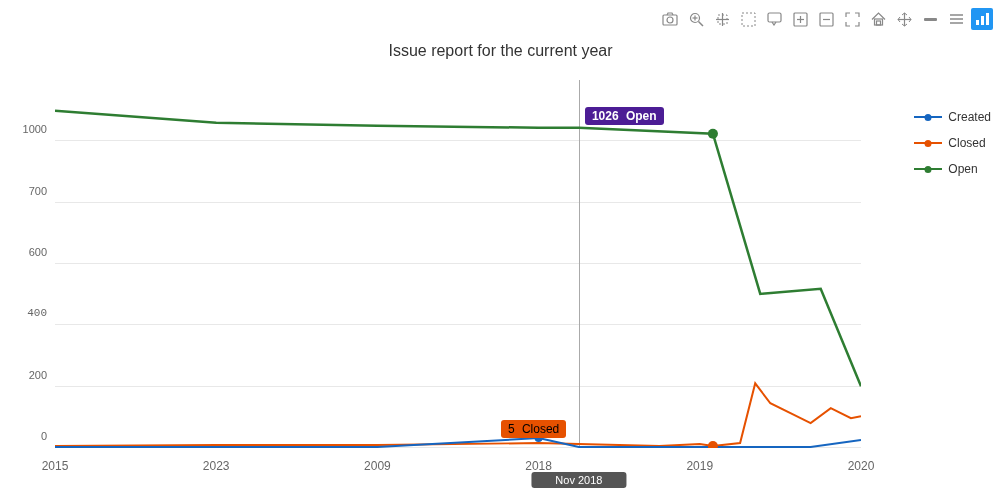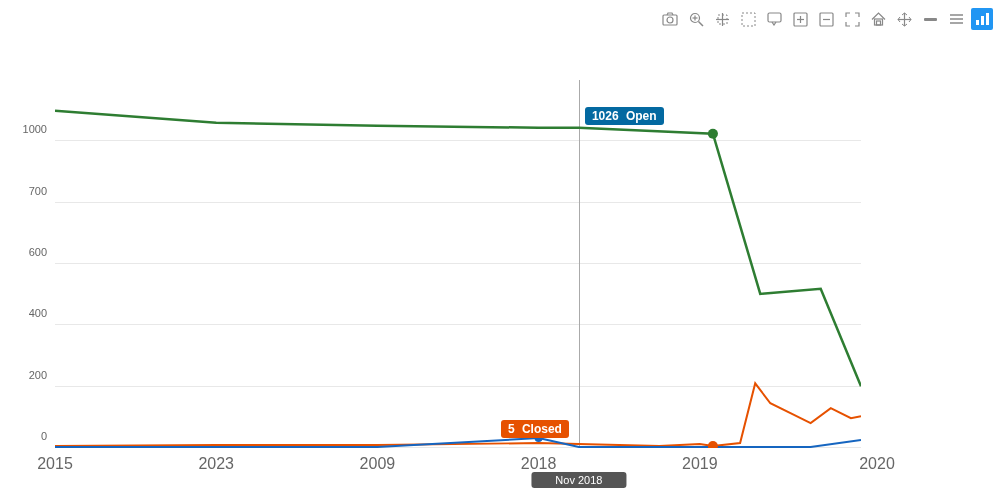--- a/index.html
+++ b/index.html
@@ -67,21 +67,21 @@
     .y-label {
       position: absolute;
       right: calc(100% + 8px);
       font-size: 11px;
       color: #666;
       transform: translateY(-50%);
     }
     .x-label {
       position: absolute;
       bottom: -25px;
-      font-size: 16px;
+      font-size: 12px;
       color: #666;
       transform: translateX(-50%);
     }
     .legend {
       position: absolute;
       top: 110px;
       right: 10px;
       display: flex;
       flex-direction: column;
       gap: 12px;
@@ -110,34 +110,34 @@
     }
     .legend-created .legend-line { background: #1565c0; }
     .legend-created .legend-line::after { background: #1565c0; }
     .legend-closed .legend-line { background: #e65100; }
     .legend-closed .legend-line::after { background: #e65100; }
     .legend-open .legend-line { background: #2e7d32; }
     .legend-open .legend-line::after { background: #2e7d32; }
 
     .tooltip-open {
       position: absolute;
-      background: #0369a1;
+      background: #4c1d95;
       color: #fff;
       padding: 2px 7px;
       font-size: 12px;
       font-weight: bold;
       border-radius: 3px;
     }
     .tooltip-closed {
       position: absolute;
       background: #e65100;
-      color: #ffffff;
+      color: #000000;
       padding: 2px 7px;
       font-size: 12px;
-      font-weight: bold;
+      font-weight: normal;
       border-radius: 3px;
     }
     .tooltip-x {
       position: absolute;
       background: #555;
       color: #fff;
       padding: 2px 24px;
       font-size: 11px;
       border-radius: 3px;
       bottom: -45px;
@@ -243,43 +243,44 @@
     </button>
     <button class="toolbar-btn active" title="bar chart">
       <svg width="15" height="14" viewBox="0 0 15 14" fill="none">
           <rect x="1" y="8" width="3" height="5" fill="white"></rect>
           <rect x="6" y="4" width="3" height="9" fill="white"></rect>
           <rect x="11" y="1" width="3" height="12" fill="white"></rect>
         </svg>
     </button>
   </div>
 
+  <div class="chart-title">Issue report for the current year</div>
 
   <div class="chart-area">
 
     <span class="y-label" style="bottom: 0%;">0</span>
     <span class="y-label" style="bottom: 16.67%;">200</span>
-    <span class="y-label" style="bottom: 33.33%;">400</span>
+    <span class="y-label" style="bottom: 33.33%; font-family: Liberation Mono, monospace;">400</span>
     <span class="y-label" style="bottom: 50%;">600</span>
     <span class="y-label" style="bottom: 66.67%;">700</span>
     <span class="y-label" style="bottom: 83.33%;">1000</span>
 
     <div class="grid-line" style="bottom: 0%;"></div>
     <div class="grid-line" style="bottom: 16.67%;"></div>
     <div class="grid-line" style="bottom: 33.33%;"></div>
     <div class="grid-line" style="bottom: 50%;"></div>
     <div class="grid-line" style="bottom: 66.67%;"></div>
     <div class="grid-line" style="bottom: 83.33%;"></div>
 
     <span class="x-label" style="left: 0%;">2015</span>
     <span class="x-label" style="left: 20%;">2023</span>
     <span class="x-label" style="left: 40%;">2009</span>
     <span class="x-label" style="left: 60%; text-align: right;">2018</span>
     <span class="x-label" style="left: 80%;">2019</span>
-    <span class="x-label" style="left: 100%; margin-left: 16px;">2020</span>
+    <span class="x-label" style="left: 100%;">2020</span>
 
     <div class="vertical-cursor" style="left: 65%;"></div>
 
     <svg width="100%" height="100%" viewBox="0 0 800 370" preserveAspectRatio="none" style="position:absolute;top:0;left:0;right:0;bottom:0;">
 
       <polyline points="0,31 160,43 320,46 480,48 520,48 653,54 700,215 760,210 800,308" fill="none" stroke="#2e7d32" stroke-width="2.5"></polyline>
 
       <polyline points="0,368 160,367 320,367 480,365 520,366 600,368 640,366 653,368 680,365 695,305 710,325 730,335 750,345 770,330 790,340 800,338" fill="none" stroke="#e65100" stroke-width="2"></polyline>
 
       <polyline points="0,369 160,369 320,369 480,360 520,369 640,369 653,369 700,369 750,369 800,362" fill="none" stroke="#1565c0" stroke-width="2"></polyline>
@@ -298,14 +299,28 @@
 
     <div class="tooltip-closed" style="left: 445.9px; top: 340.467px; position: absolute;">
       <span>5</span>
       <span style="margin-left:4px;">Closed</span>
     </div>
 
     <div class="tooltip-x" style="left: 523.9px; bottom: -40px; position: absolute; transform: translateX(-50%);">Nov 2018</div>
 
   </div>
 
+  <div class="legend">
+    <div class="legend-item legend-created">
+      <div class="legend-line"></div>
+      <span>Created</span>
+    </div>
+    <div class="legend-item legend-closed">
+      <div class="legend-line"></div>
+      <span>Closed</span>
+    </div>
+    <div class="legend-item legend-open">
+      <div class="legend-line"></div>
+      <span>Open</span>
+    </div>
+  </div>
 
 </div>
 
 </body></html>

